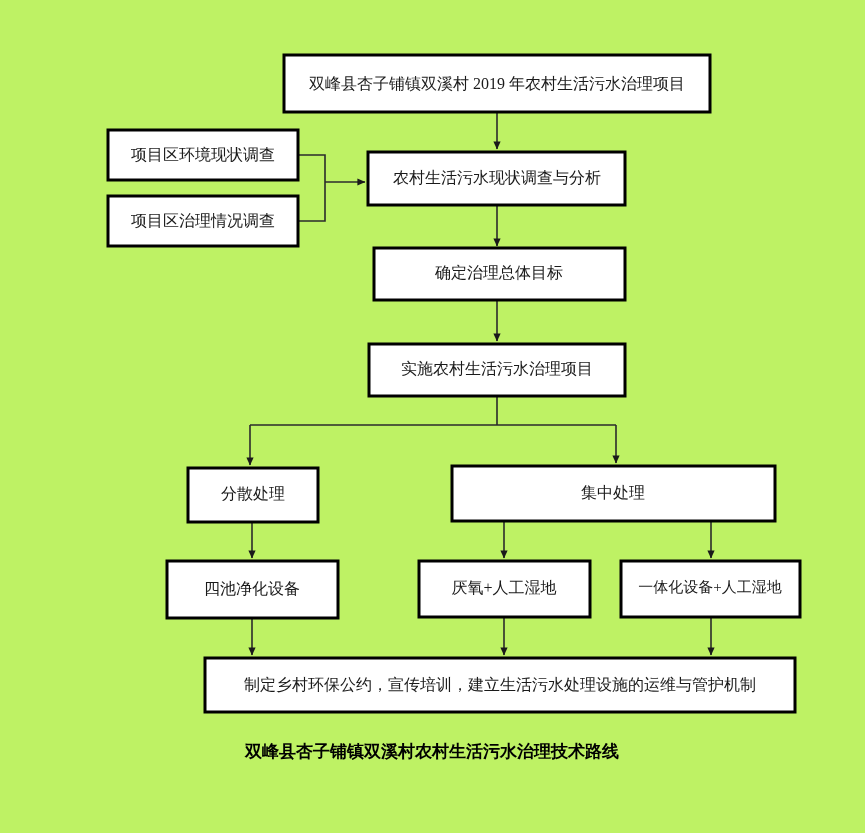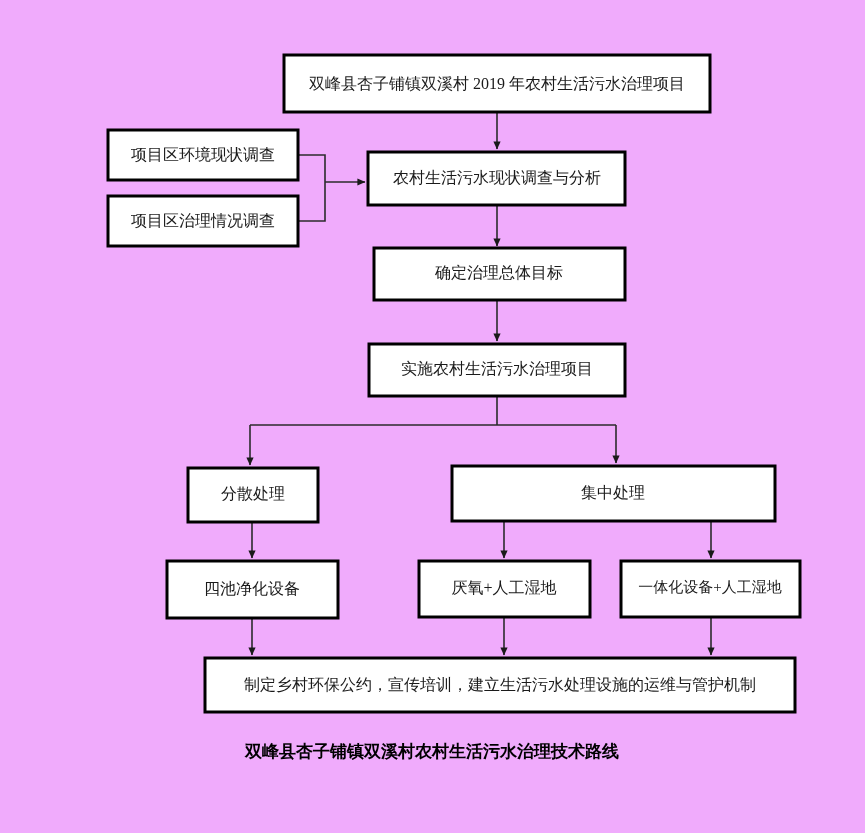--- a/index.html
+++ b/index.html
@@ -11,21 +11,21 @@
     width: 865px;
     height: 833px;
     font-family: "Liberation Serif", "DejaVu Serif", serif;
     color: #000000;
     overflow: hidden;
   }
   #diagram-root {
     position: relative;
     width: 865px;
     height: 833px;
-    background: #f0abfc;
+    background: #bef264;
   }
   svg.flow-canvas {
     position: absolute;
     top: 0;
     left: 0;
     width: 865px;
     height: 833px;
     display: block;
   }
   .node-rect {

